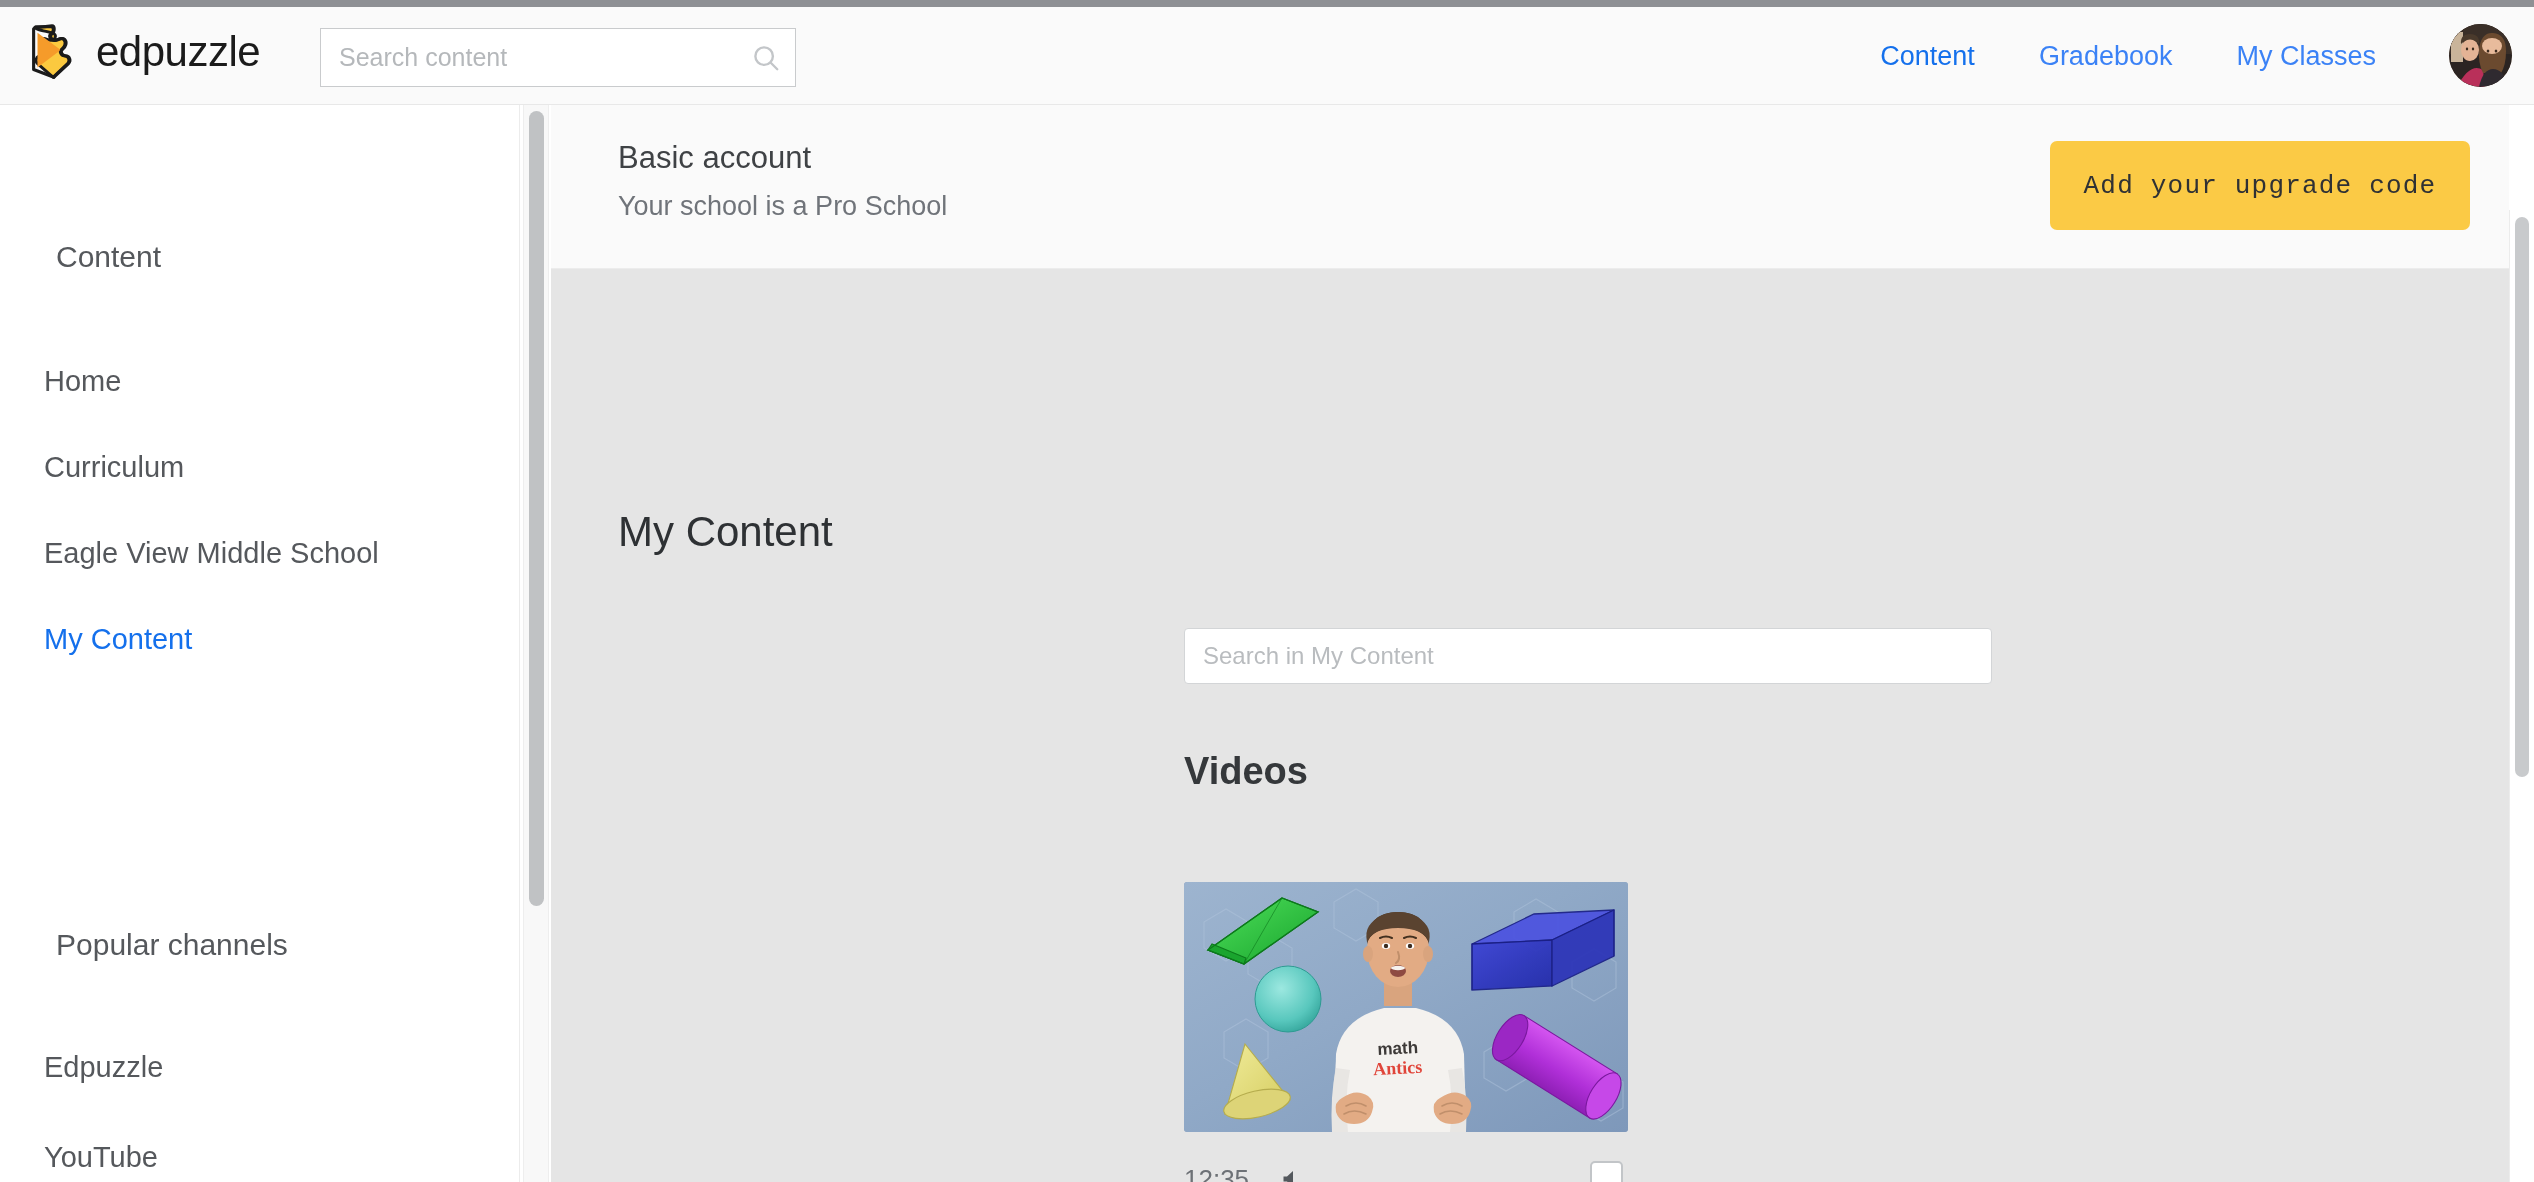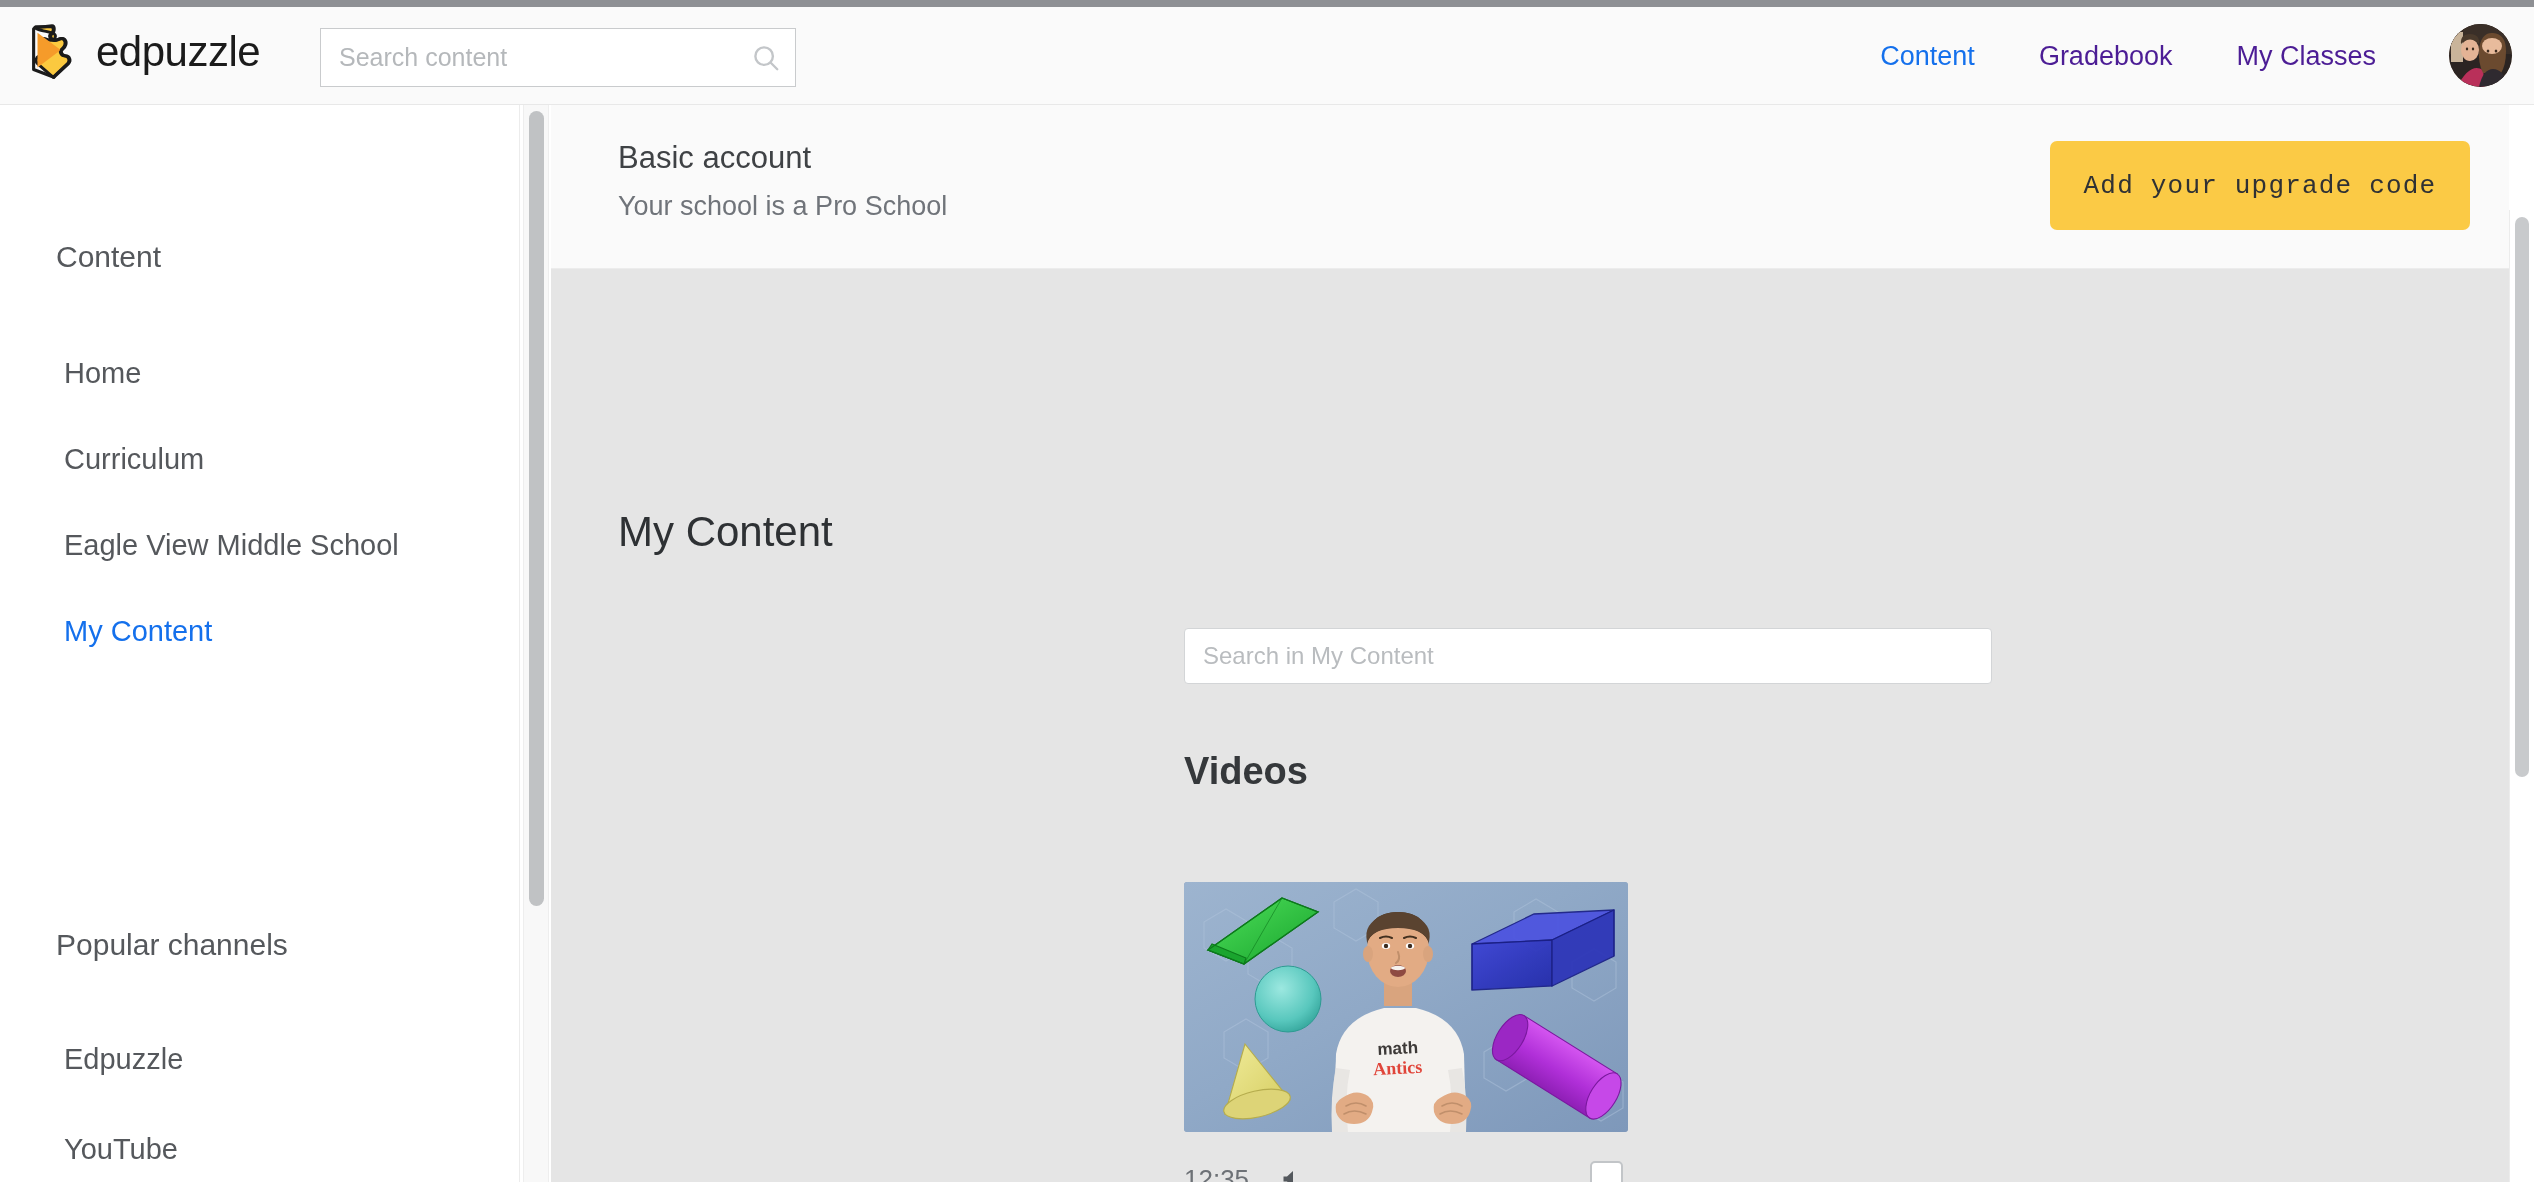--- a/index.html
+++ b/index.html
@@ -84,21 +84,21 @@
   .main-nav {
     position: absolute;
     right: 126px; top: 0;
     height: 98px;
     display: flex;
     align-items: center;
     gap: 0px;
   }
   .nav-link {
     font-size: 27px;
-    color: #4c1d95;
+    color: #3b82f6;
     padding: 0 32px;
     text-decoration: none;
     cursor: pointer;
     white-space: nowrap;
   }
   .nav-link.active { color: #1470ec; }
 
   .avatar {
     position: absolute;
     right: 22px; top: 17px;
@@ -129,23 +129,24 @@
     overflow: hidden;
   }
   .side-section-title {
     font-size: 30px;
     color: #55585c;
     padding-left: 56px;
   }
   .side-item {
     font-size: 29px;
     color: #55585c;
-    padding-left: 64px;
+    padding-left: 44px;
     cursor: pointer;
     white-space: nowrap;
+    margin-top: 8px;
   }
   .side-item.active { color: #1470ec; }
 
   .s-content-title { position: absolute; top: 135px; }
   .s-home        { position: absolute; top: 252px; }
   .s-curriculum  { position: absolute; top: 338px; }
   .s-school      { position: absolute; top: 424px; }
   .s-mycontent   { position: absolute; top: 510px; }
   .s-popular     { position: absolute; top: 823px; }
   .s-edpuzzle    { position: absolute; top: 938px; }

